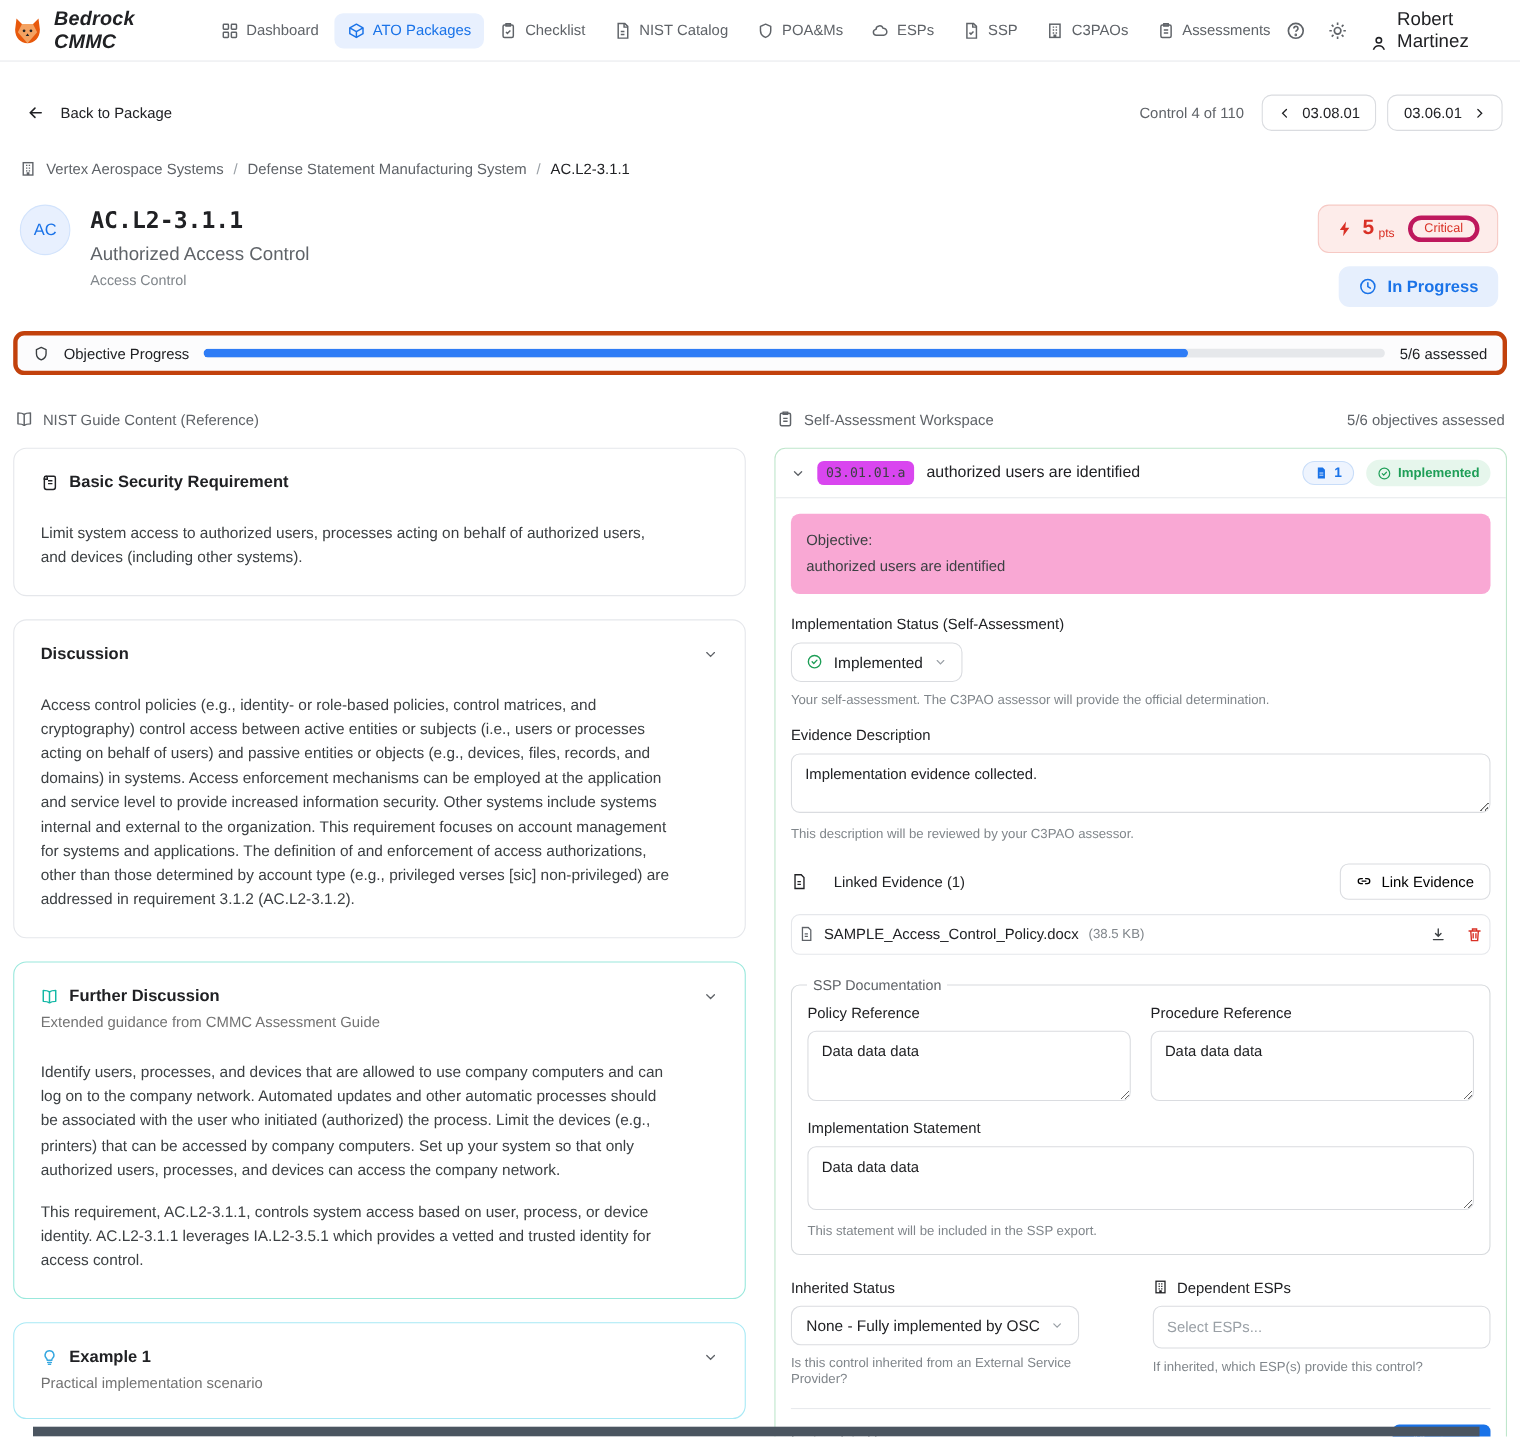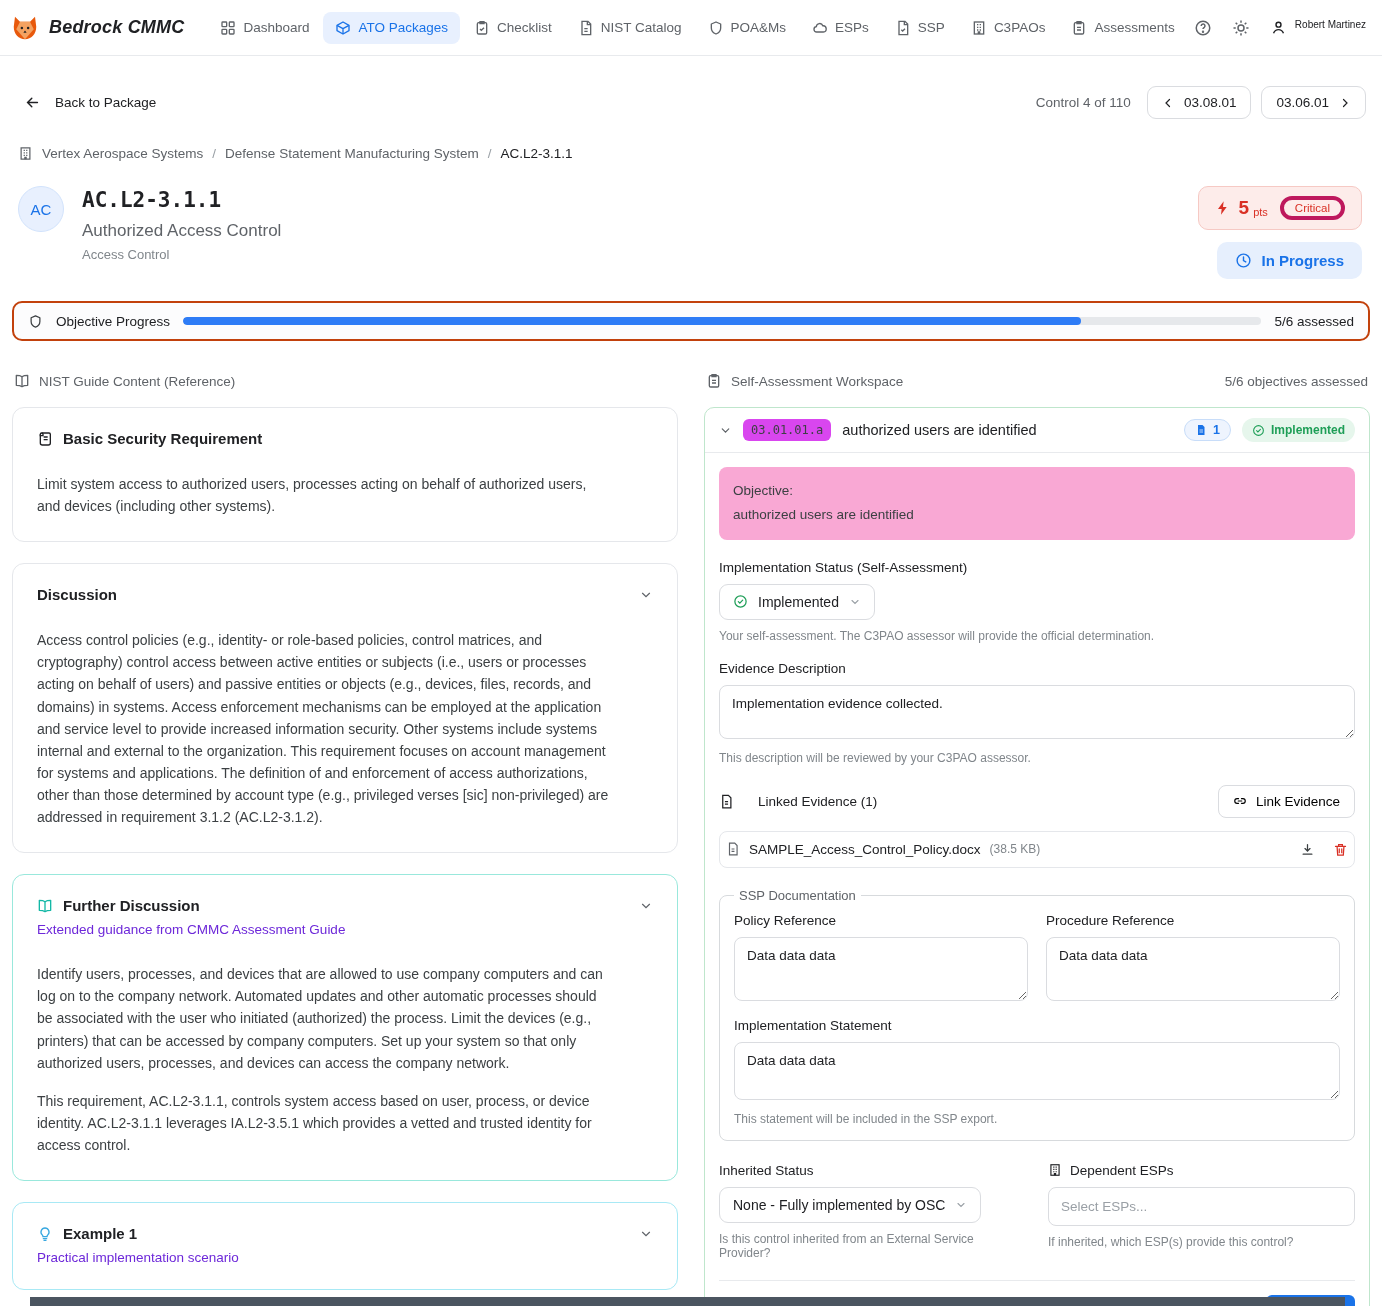--- a/index.html
+++ b/index.html
@@ -12,21 +12,21 @@
   .ic { display:inline-flex; flex:none; align-items:center; justify-content:center; }
   .ic svg { display:block; }
 
   
   .topnav { height:56px; display:flex; align-items:center; padding:0 16px 0 10px; border-bottom:1px solid #e8eaed; gap:2px; }
   .brand { display:flex; align-items:center; gap:9px; margin-right:22px;font-style:italic; }
   .brand-name { font-size:18px; font-weight:bold; letter-spacing:.2px; }
   .nav-item { display:flex; align-items:center; gap:7px; padding:8px 12px; border-radius:8px; color:#5f6368; cursor:pointer; white-space:nowrap; }
   .nav-item.active { background:#e8f0fe; color:#1a73e8; }
   .nav-right { margin-left:auto; display:flex; align-items:center; gap:20px; color:#5f6368; }
-  .user { display:flex; align-items:flex-start; gap:8px; color:#202124; font-size:10px; }
+  .user { display:flex; align-items:flex-end; gap:8px; color:#202124; font-size:17px; }
 
   .main { padding:0 12px; }
 
   
   .toolbar { display:flex; justify-content:space-between; align-items:center; margin-top:30px; padding:0 4px 0 12px; }
   .back-link { display:flex; align-items:center; gap:14px; font-size:13.5px; color:#202124; cursor:pointer; }
   .toolbar-right { display:flex; align-items:center; gap:10px; }
   .ctrl-count { color:#5f6368; margin-right:6px; }
   .nav-btn { display:flex; align-items:center; gap:10px; border:1px solid #dadce0; border-radius:9px; background:#fff; padding:8px 14px; font-size:13.5px; color:#202124; cursor:pointer; }
 
@@ -43,39 +43,39 @@
   .ctrl-title { font-size:17px; color:#5f6368; margin-top:9px; }
   .ctrl-family { font-size:13px; color:#80868b; margin-top:6px; }
   .ch-right { display:flex; flex-direction:column; align-items:flex-end; gap:12px; padding-right:8px; }
   .pts-badge { display:flex; align-items:center; gap:8px; background:#fdecea; border:1px solid #f6c9c4; border-radius:10px; padding:9px 16px; }
   .pts-num { color:#d93025; font-size:19px; font-weight:bold; }
   .pts-unit { color:#d93025; font-size:11px; margin-left:-4px; align-self:flex-end; padding-bottom:2px; }
   .crit-pill { border:4px solid #be185d; color:#d93025; border-radius:999px; padding:2px 11px; font-size:11.5px; margin-left:4px; }
   .status-badge { display:flex; align-items:center; gap:9px; background:#e6effd; border-radius:10px; padding:10px 18px; color:#1a73e8; font-size:15px; font-weight:bold; }
 
   
-  .progress-card { margin:22px 0 0; border:2px solid #c2410c; background:#fcfcfd; border-radius:10px; height:40px; display:flex; align-items:center; gap:13px; padding:0 14px; }
+  .progress-card { margin:22px 0 0; border:4px solid #c2410c; background:#fcfcfd; border-radius:10px; height:40px; display:flex; align-items:center; gap:13px; padding:0 14px; }
   .prog-label { white-space:nowrap; }
   .prog-track { flex:1; height:8px; background:#e6e8eb; border-radius:99px; overflow:hidden; }
   .prog-fill { height:100%; background:#2e7cf6; border-radius:99px; }
   .prog-value { white-space:nowrap; }
 
   
   .columns { display:grid; grid-template-columns:1fr 1fr; gap:26px; margin-top:32px; }
   .col-header { display:flex; align-items:center; gap:9px; color:#5f6368; margin:0 2px 18px 2px; }
   .col-header-row { display:flex; justify-content:space-between; align-items:center; margin:0 2px 18px 2px; color:#5f6368; }
   .col-header-row .lab { display:flex; align-items:center; gap:9px; }
 
   
   .card { border:1px solid #e5e7eb; border-radius:12px; background:#fff; padding:22px 24px 24px; margin-bottom:21px; }
   .card.teal { border-color:#99e8dc; }
   .card.cyan { border-color:#a8e9f5; }
   .card-head { display:flex; justify-content:space-between; align-items:flex-start; }
   .card-title { display:flex; align-items:center; gap:10px; font-size:15px; font-weight:bold; }
-  .card-sub { color:#6d28d9; font-size:13.5px; margin-top:8px; }
+  .card-sub { color:#737373; font-size:13.5px; margin-top:8px; }
   .card p { font-size:14px; line-height:1.58; color:#3c4043; margin:26px 0 0; max-width:575px; }
   .card p + p { margin-top:16px; }
   .chev { color:#5f6368; margin-top:2px; }
 
   
   .obj-card { border:1px solid #bfe6cc; border-radius:10px; background:#fff; margin-bottom:20px; overflow:hidden; }
   .obj-head { display:flex; align-items:center; gap:11px; padding:10px 14px; cursor:pointer; }
   .obj-head.expanded { border-bottom:1px solid #e8eaed; }
   .code-chip { font-family:"DejaVu Sans Mono", monospace; font-size:12px; background:#d946ef; color:#3c4043; border-radius:6px; padding:4px 8px; white-space:nowrap; }
   .obj-title { font-size:14.5px; color:#202124; flex:1; }

